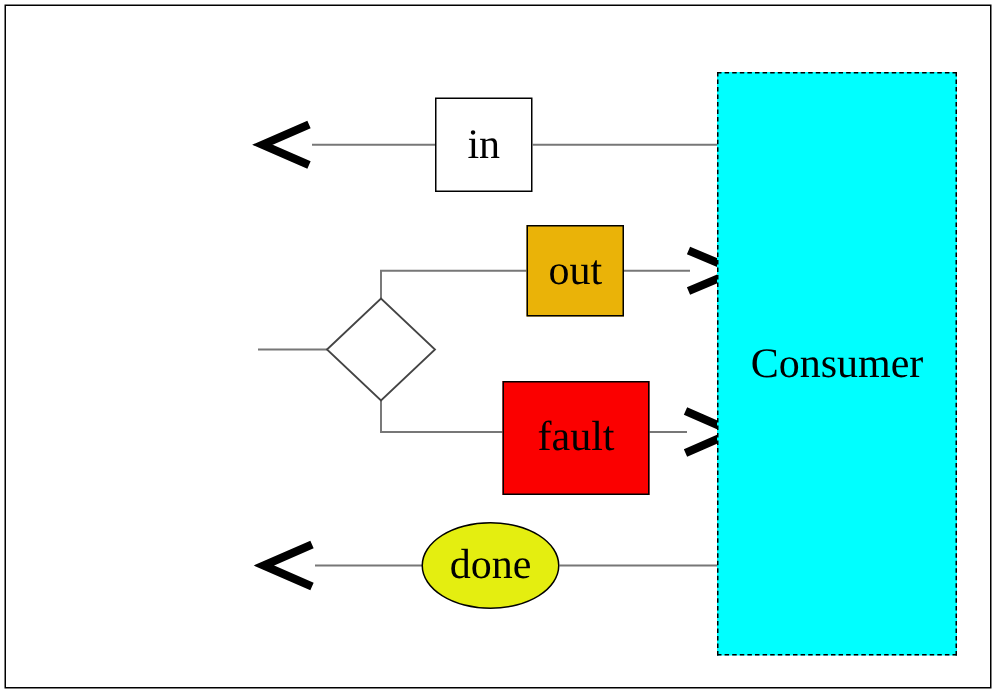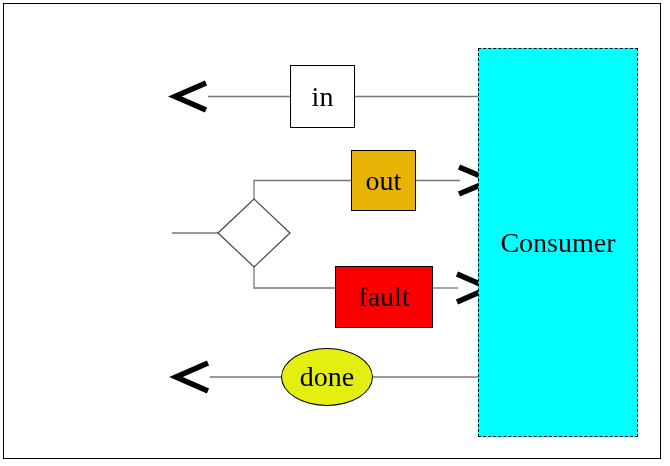--- a/index.html
+++ b/index.html
@@ -17,21 +17,21 @@
     font-size:28px; color:#000; box-sizing:border-box; line-height:1;
   }
   .actor   { border:1.6px dashed #000; }
   .msgbox  { border:1.6px solid #000; }
   .ellipse { border:1.5px solid #000; border-radius:50%; }
 
   .provider { left:16px;  top:48px;  width:156px; height:391px; }
   .consumer { left:478px; top:48px;  width:160px; height:389px; }
   .in-box   { left:290px; top:65px;  width:65px;  height:63px; }
   .out-box  { left:351px; top:150px; width:65px;  height:61px; }
-  .fault-box{ left:335px; top:266px; width:98px;  height:62px; }
+  .fault-box{ left:335px; top:254px; width:98px;  height:76px; }
   .done-ell { left:281px; top:348px; width:92px;  height:58px; }
 </style>
 </head>
 <body>
 
 <div class="canvas">
 
   <div class="frame"></div>
 
   <svg class="wires" viewBox="0 0 670 466" xmlns="http://www.w3.org/2000/svg">

